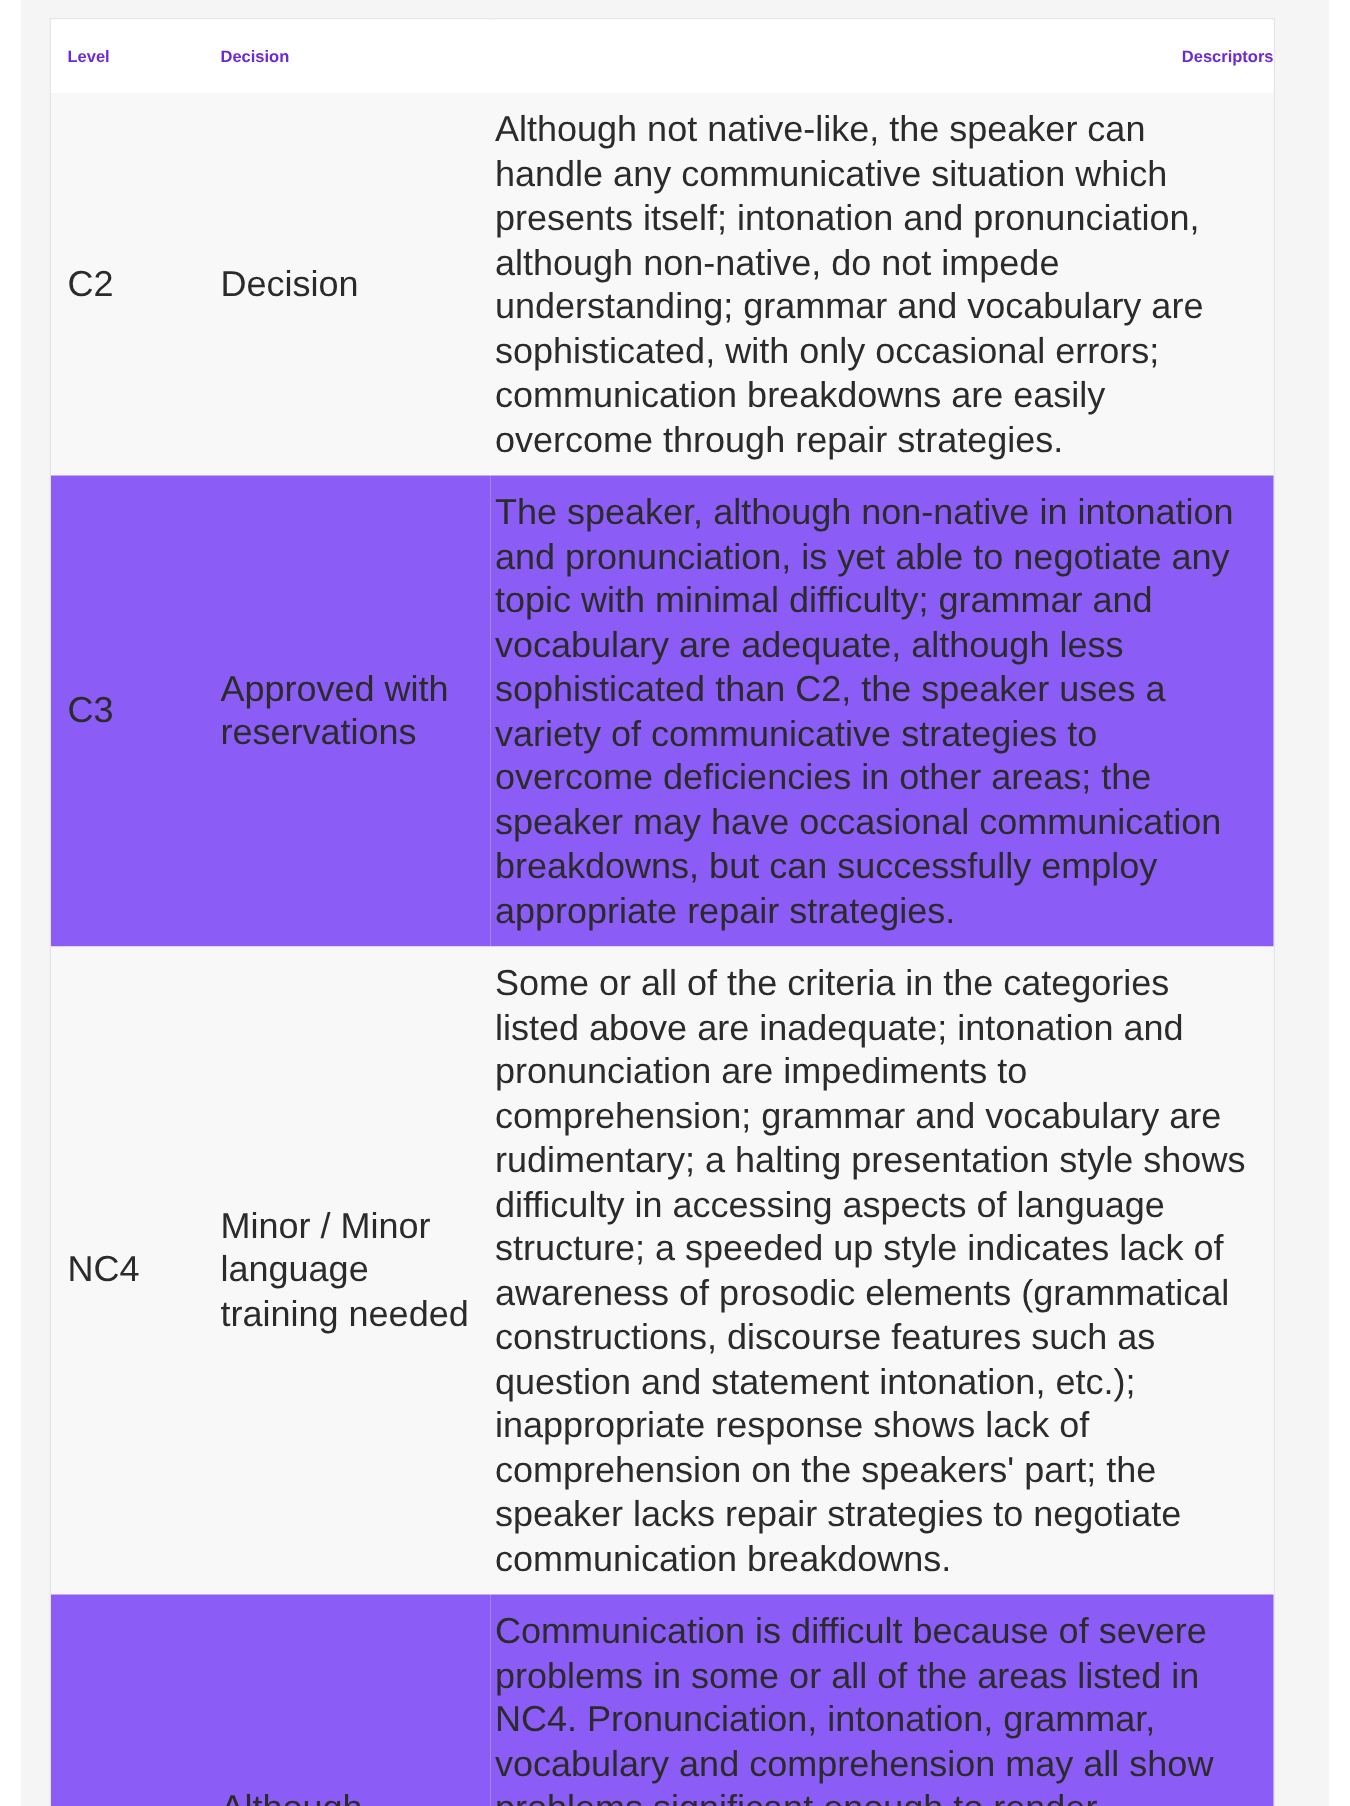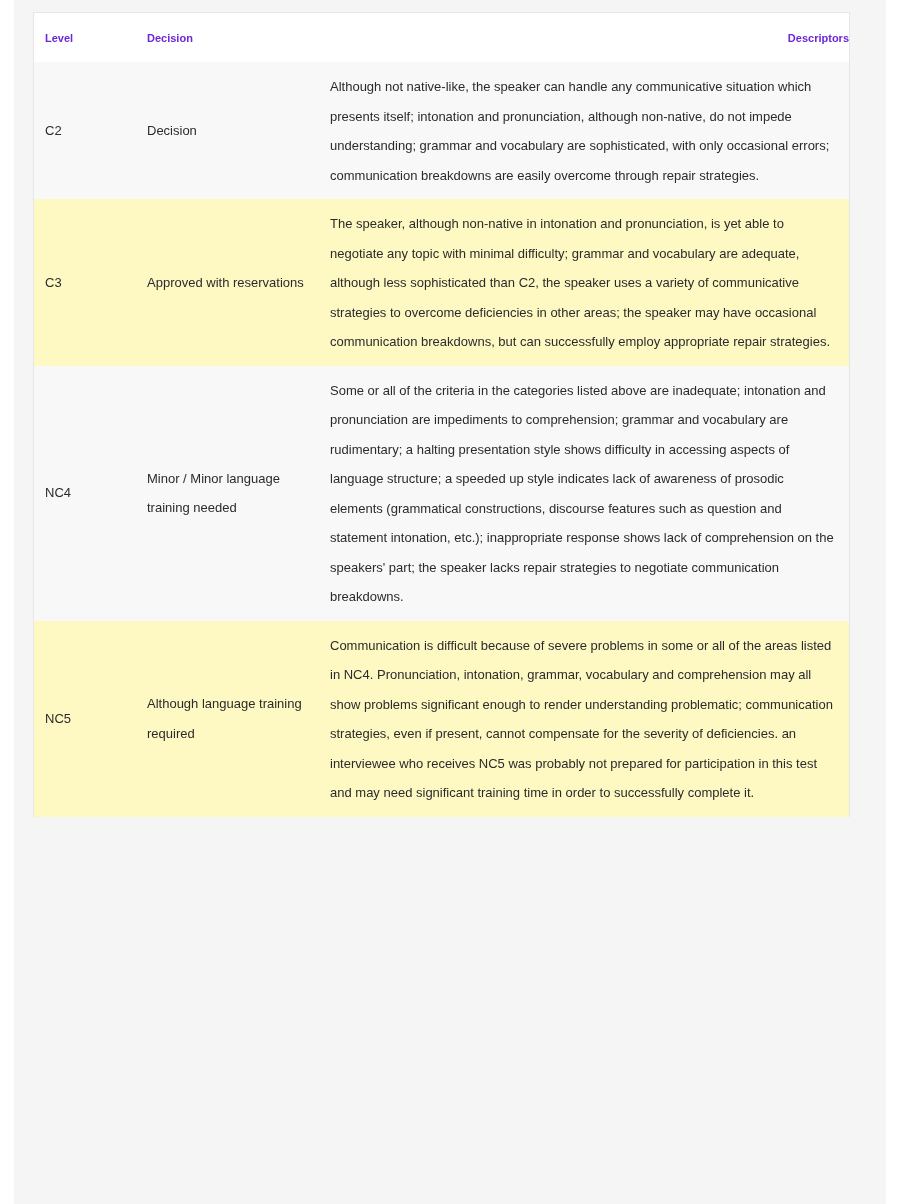--- a/index.html
+++ b/index.html
@@ -45,32 +45,32 @@
       font-weight: bold;
       font-size: 11px;
       color: #6d28d9;
       height: 49px;
       padding: 0 0 0 11px;
       vertical-align: middle;
       background: #ffffff;
     }
     th.h-desc { padding-left: 3px; text-align: right; }
     td {
-      font-size: 13px;
+      font-size: 24px;
       line-height: 29.5px;
       vertical-align: middle;
       padding: 0 0 0 11px;
       color: #2b2b2b;
     }
     td.desc {
       padding: 10px 10px 9px 3px;
     }
     td.decision { padding-right: 12px; }
     tr.shade td { background: #f8f8f8; }
-    tr.plain td { background: #fef9c3; }
+    tr.plain td { background: #8b5cf6; }
   </style>
 </head>
 <body>
 
 <div class="panel"></div>
 
 <div class="table-wrap">
   <table>
     <colgroup>
       <col class="c-level">

